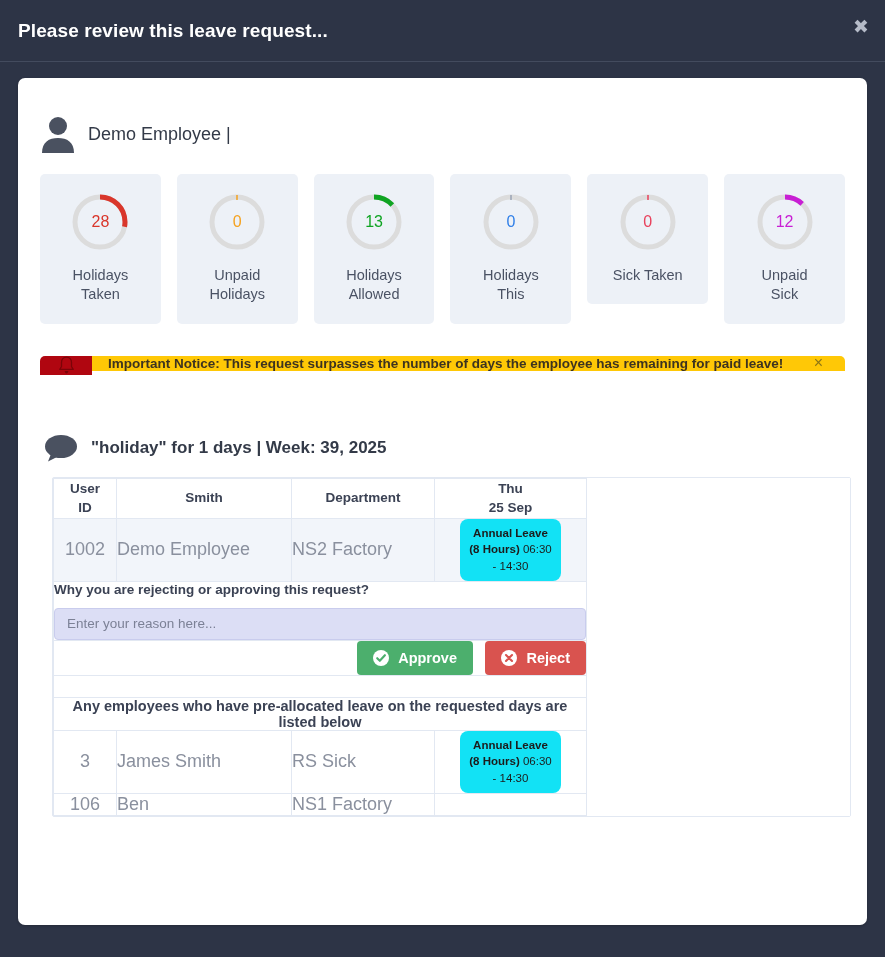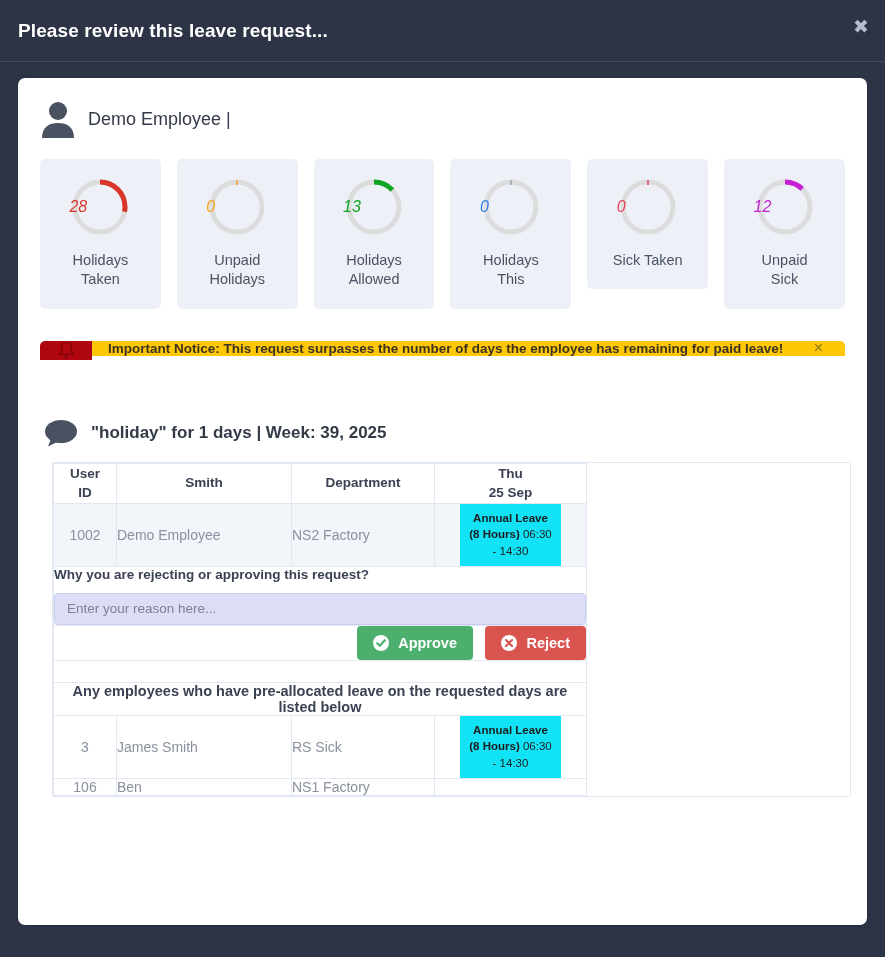--- a/index.html
+++ b/index.html
@@ -50,20 +50,21 @@
     box-shadow: 0 1px 3px rgba(0,0,0,.20);
     overflow: hidden;
   }
 
   
   .emp-header {
     display: flex;
     align-items: center;
     padding: 22px 4px 0 22px;
     gap: 12px;
+    margin-top: 15px;
   }
   .avatar-icon { width: 36px; height: 38px; display: block; }
   .emp-name {
     font-size: 18px;
     color: #333a48;
     font-weight: normal;
   }
 
   
   .stats {
@@ -84,23 +85,22 @@
     width: 62px; height: 62px;
     margin: 0 auto 13px auto;
     position: relative;
   }
   .donut-num {
     position: absolute;
     left: 0; right: 0; top: 50%;
     transform: translateY(-50%);
     font-size: 16px;
     font-weight: normal;
-    text-align: left;
+    text-align: center;
     line-height: 1;
-    font-style: italic;
   }
   .stat-label {
     font-size: 14.5px;
     color: #4a5264;
     line-height: 1.33;
     font-weight: normal;
   }
 
   
   .alert {
@@ -185,21 +185,21 @@
   th.hd {
     font-size: 13.5px;
     color: #3b4254;
     font-weight: bold;
     text-align: center;
     padding: 18px 4px;
     line-height: 1.45;
     background: #ffffff;
   }
   td.cell {
-    font-size: 14px;
+    font-size: 18px;
     color: #8a909e;
     padding: 14px 10px;
     background: #f2f5fa;
     vertical-align: middle;
   }
   td.cell.idc { text-align: center; }
   td.cell.plain { background: #ffffff; }
   td.daycell {
     background: #f2f5fa;
     padding: 6px 8px;
@@ -207,21 +207,21 @@
     vertical-align: middle;
   }
   td.daycell.plain { background: #ffffff; }
   .leave-badge {
     display: inline-block;
     background: #12e2f5;
     color: #1c1c1c;
     font-size: 11.5px;
     font-weight: bold;
     line-height: 1.45;
-    border-radius: 0;
+    border-radius: 8px;
     padding: 6px 7px;
     width: 101px;
     text-align: center;
   }
   .leave-badge .t { font-weight: normal; font-size: 11.5px; }
 
   
   td.fullrow {
     background: #ffffff;
     padding: 16px 14px;

